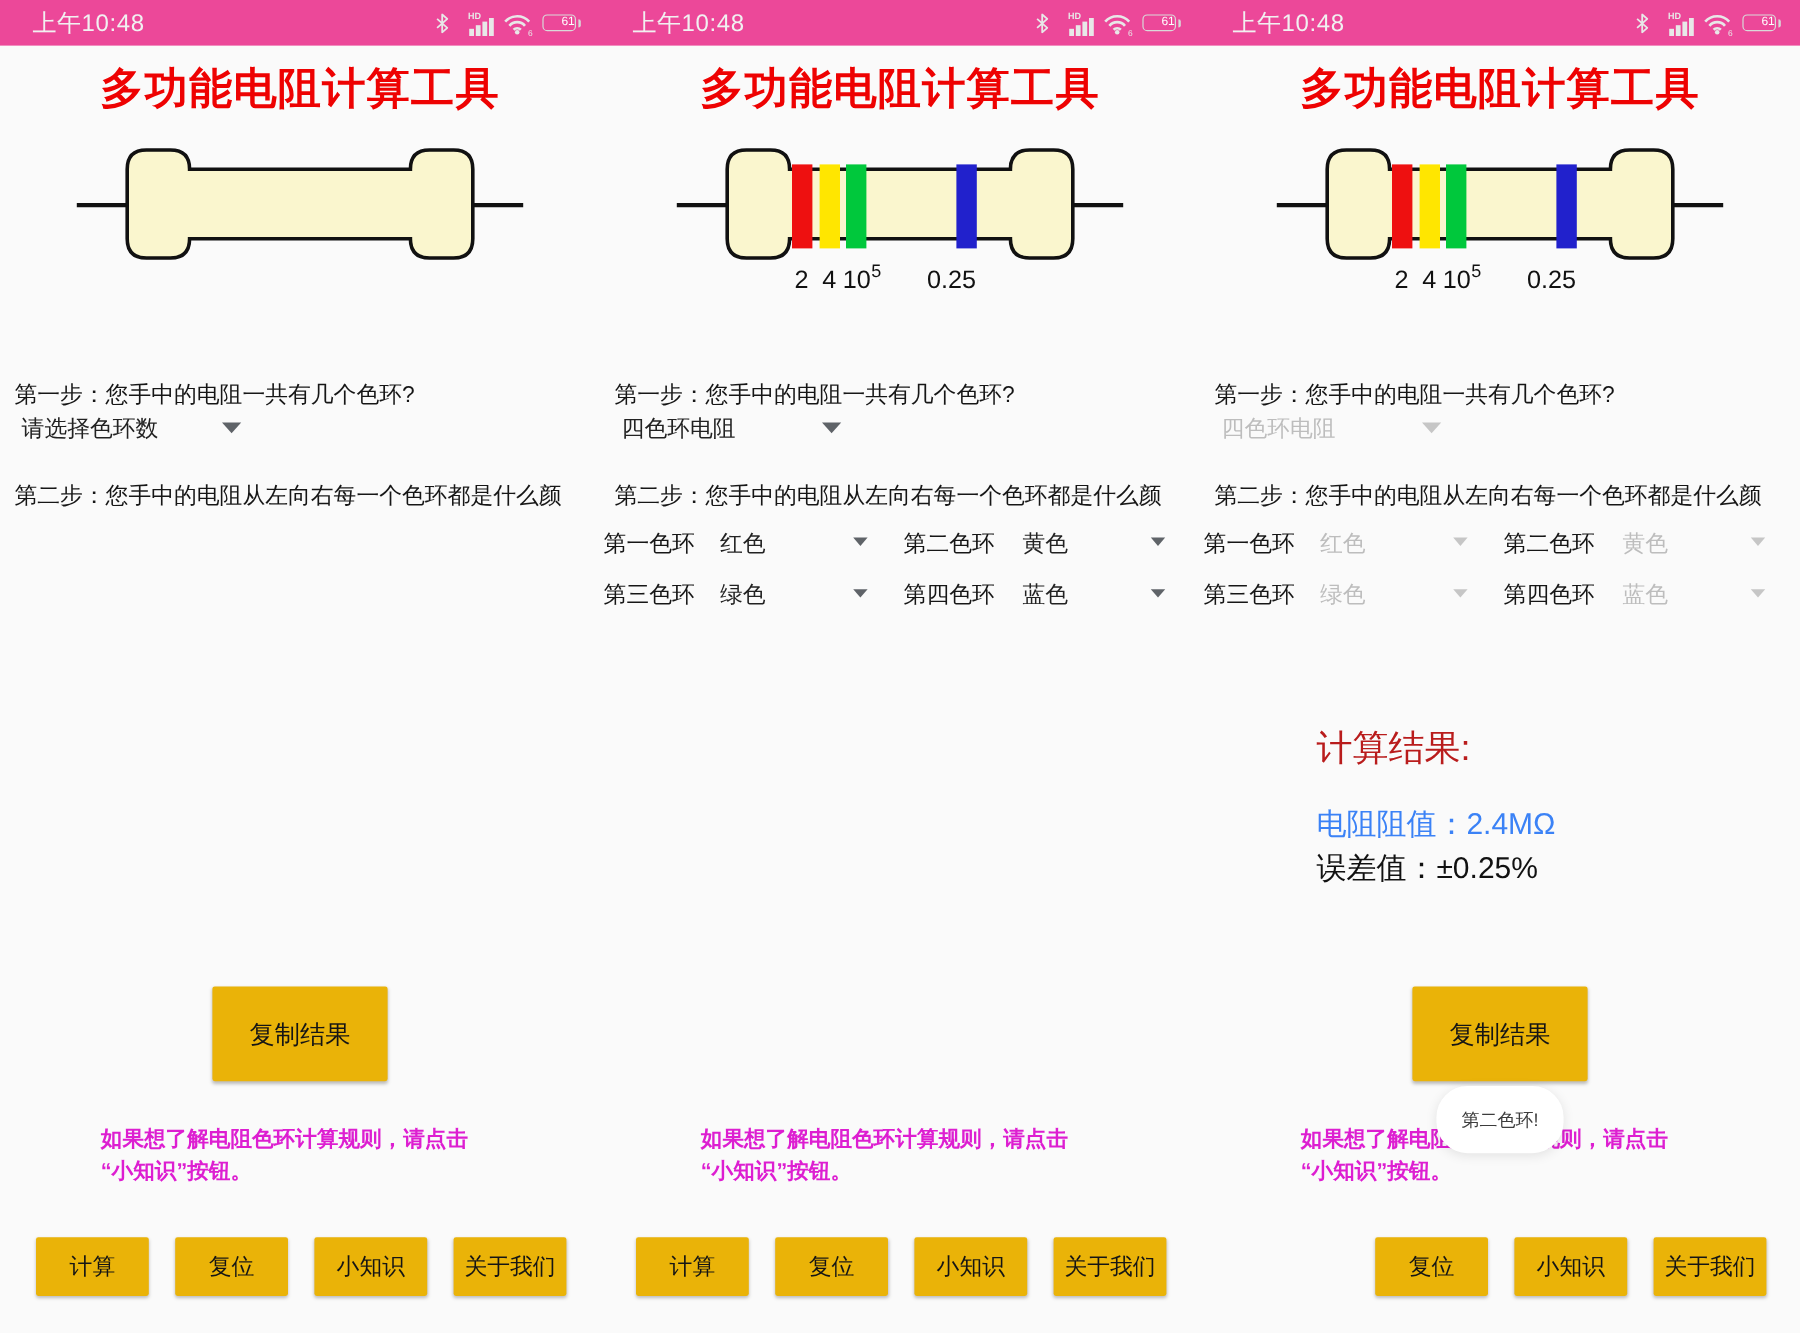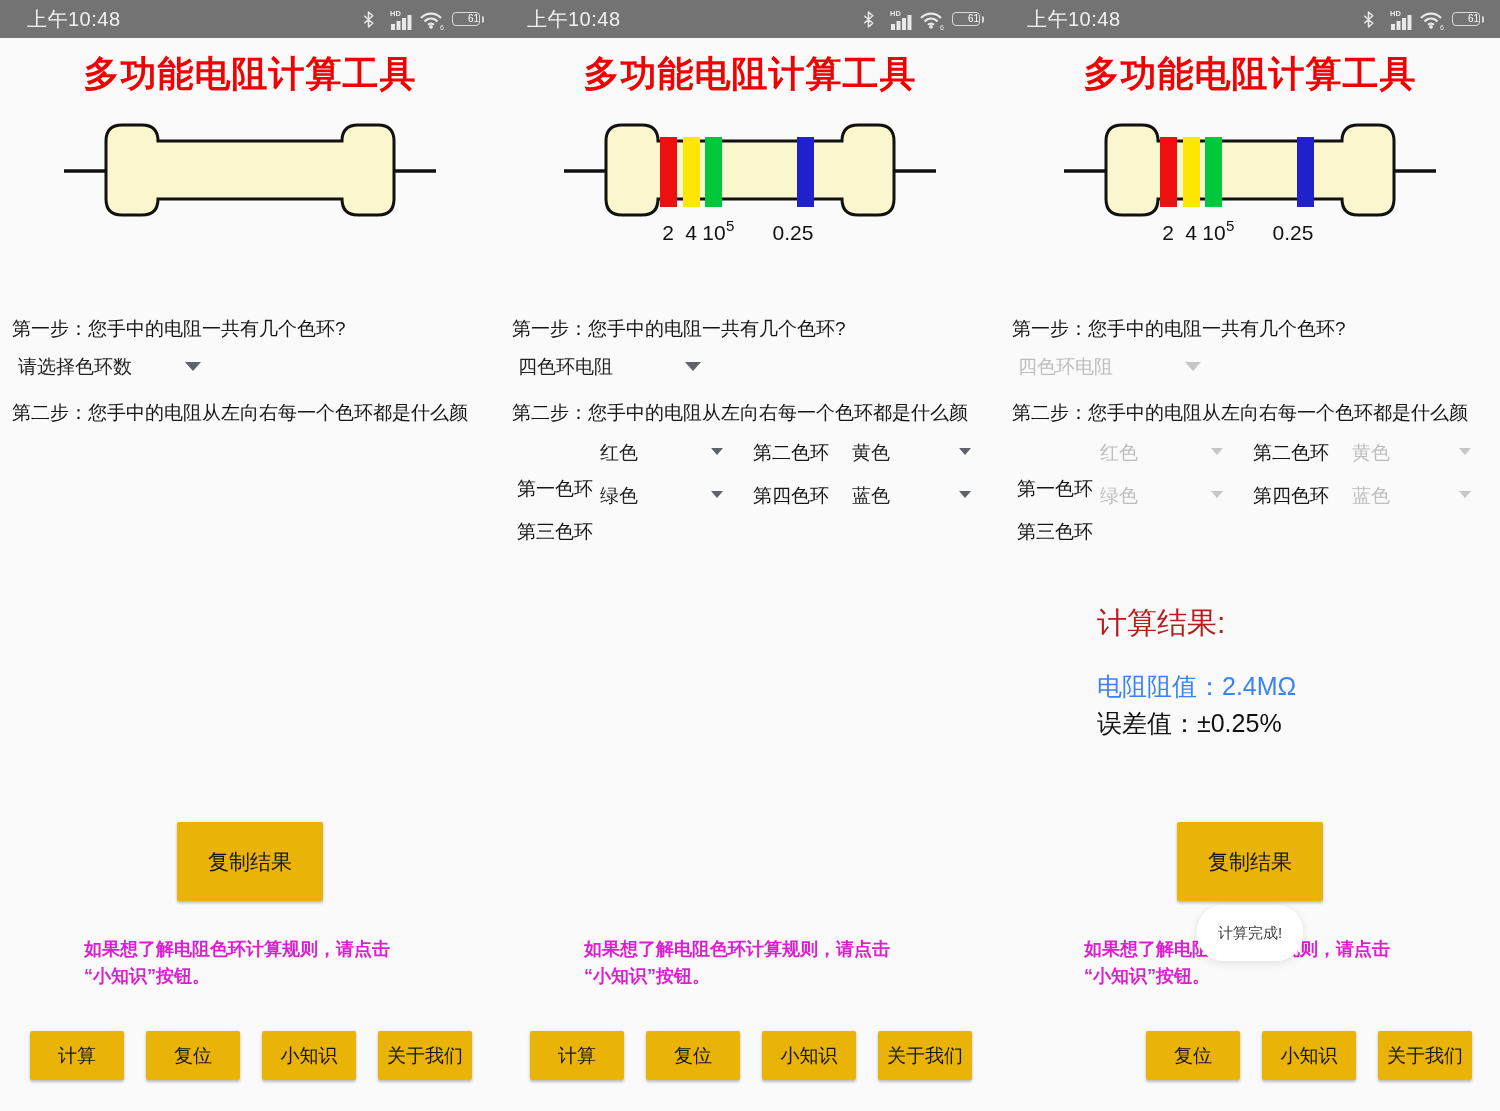--- a/index.html
+++ b/index.html
@@ -8,21 +8,21 @@
     background:#fafafa;
     font-family:"Liberation Sans", sans-serif;
     display:flex;
     color:#1b1b1b;
   }
   .panel { position:relative; width:500px; height:1111px; background:#fafafa; overflow:hidden; }
 
   
   .statusbar {
     position:absolute; top:0; left:0; width:500px; height:38px;
-    background:#737373; display:flex; align-items:center;
+    background:#ec4899; display:flex; align-items:center;
   }
   .sb-time { position:absolute; left:27px; font-size:20px; color:#f1f1f1; letter-spacing:.5px; }
   .sb-icons { position:absolute; right:20px; display:flex; align-items:center; gap:7px; height:51px; }
   .sb-icons svg { display:block; }
   .battery {
     position:relative; width:28px; height:14px; border:1.5px solid #d9d9d9; border-radius:4px;
     display:flex; align-items:center; justify-content:flex-end;
     font-size:10px; color:#fff; line-height:1;
   }
   .battery::after {
@@ -42,39 +42,39 @@
   .resistor .rbody { stroke:#111; stroke-width:3; }
   .resistor .band { stroke:none; }
   .bandlabel { font-size:21px; fill:#111; text-anchor:middle; font-family:"Liberation Sans",sans-serif; }
   .bandexp { font-size:15px; fill:#111; text-anchor:start; font-family:"Liberation Sans",sans-serif; }
 
   
   .step { position:absolute; left:12px; font-size:19px; font-weight:500; color:#161616;
           width:488px; white-space:nowrap; overflow:hidden; }
   .step1 { top:316px; }
   .step2 { top:400px; }
-  .select-main { position:absolute; left:18px; top:354px; width:210px; height:28px; }
+  .select-main { position:absolute; left:18px; top:344px; width:210px; height:28px; }
   .select-value { font-size:19px; color:#222; }
   .arrow {
     position:absolute; width:0; height:0;
     border-left:8px solid transparent; border-right:8px solid transparent;
     border-top:9px solid #5f6368;
   }
   .select-main .arrow { left:167px; top:8px; }
   .ringrow { position:absolute; left:0; width:500px; height:26px; }
   .ringrow1 { top:440px; }
   .ringrow2 { top:483px; }
   .ringlabel { position:absolute; font-size:19px; font-weight:500; color:#161616; }
   .ringvalue { position:absolute; font-size:19px; color:#222; }
   .ringarrow {
     position:absolute; top:8px; width:0; height:0;
     border-left:6px solid transparent; border-right:6px solid transparent;
     border-top:7px solid #5f6368;
   }
-  .pos-la { left:17px;margin-top:36px; }  .pos-va { left:100px; }  .pos-aa { left:211px; }
+  .pos-la { left:3px; }  .pos-va { left:100px; }  .pos-aa { left:211px; }
   .pos-lb { left:253px; } .pos-vb { left:352px; } .pos-ab { left:459px; }
   .disabled .select-value, .ringvalue.disabled { color:#bdbdbd; }
   .disabled .arrow, .ringarrow.disabled { border-top-color:#c6c6c6; }
 
   
   .result-heading { position:absolute; left:97px; top:603px; font-size:30px; font-weight:500; color:#b91c1c; }
   .result-line1 { position:absolute; left:97px; top:670px; font-size:25px; color:#3b82f6; }
   .result-line2 { position:absolute; left:97px; top:707px; font-size:25px; color:#111; }
 
   
@@ -311,21 +311,21 @@
     <span class="ringvalue disabled pos-vb">蓝色</span>
     <span class="ringarrow disabled pos-ab"></span>
   </div>
 
   <div class="result-heading">计算结果:</div>
   <div class="result-line1">电阻阻值：2.4MΩ</div>
   <div class="result-line2">误差值：±0.25%</div>
 
   <button class="btn copy-btn">复制结果</button>
 
-  <div class="toast">计算完成!</div>
+  <div class="toast">第二色环!</div>
 
   <div class="tip">
     <div>如果想了解电阻色环计算规则，请点击</div>
     <div>“小知识”按钮。</div>
   </div>
 
   <button class="btn bbtn bpos2">复位</button>
   <button class="btn bbtn bpos3">小知识</button>
   <button class="btn bbtn bpos4">关于我们</button>
 </div>

